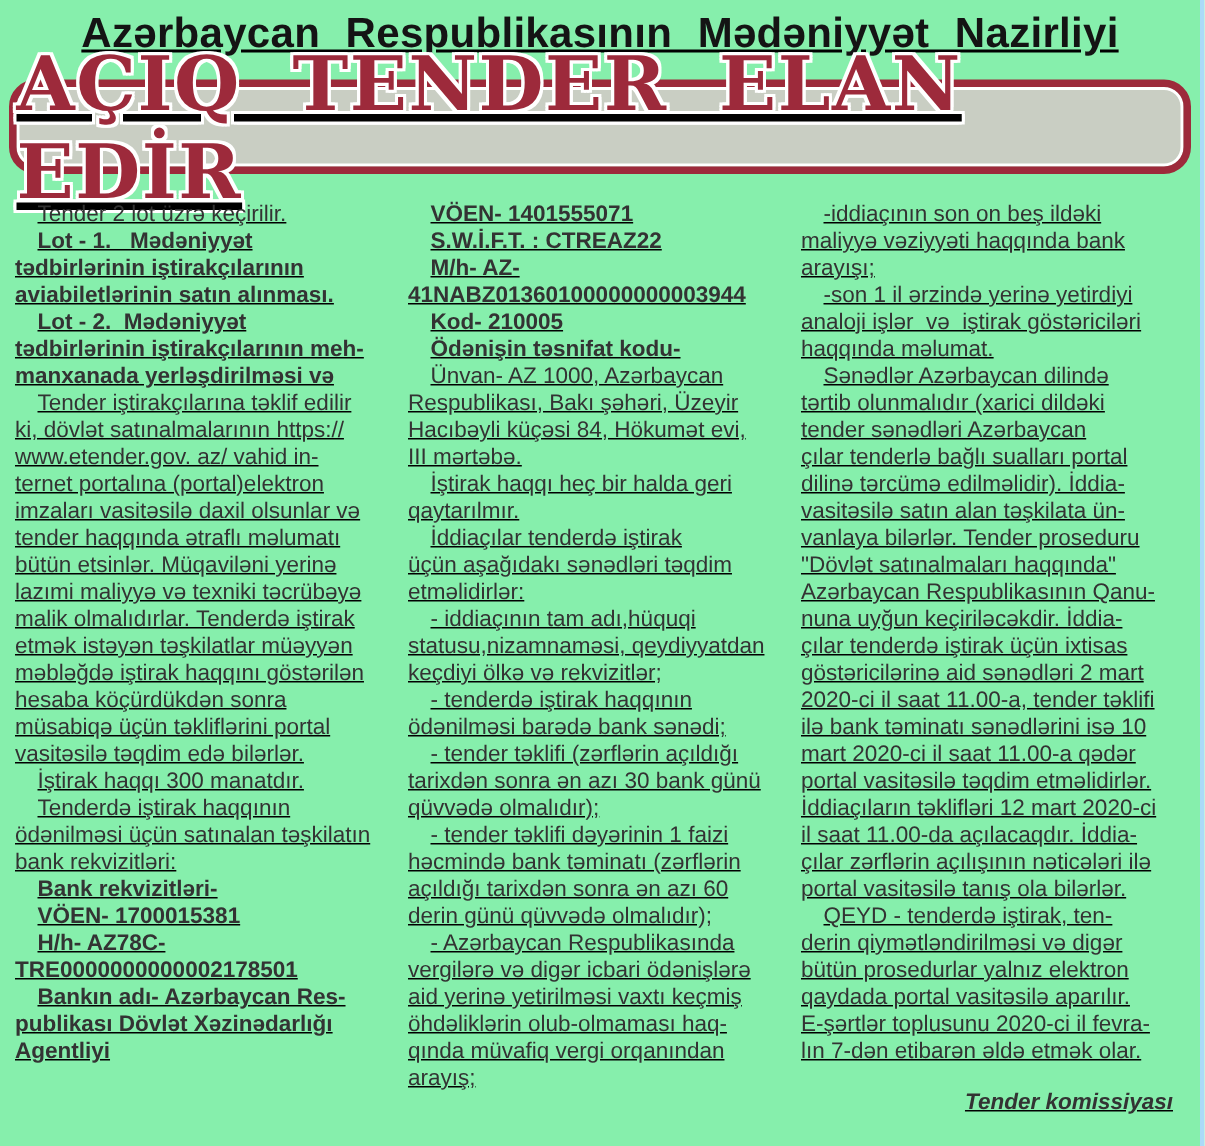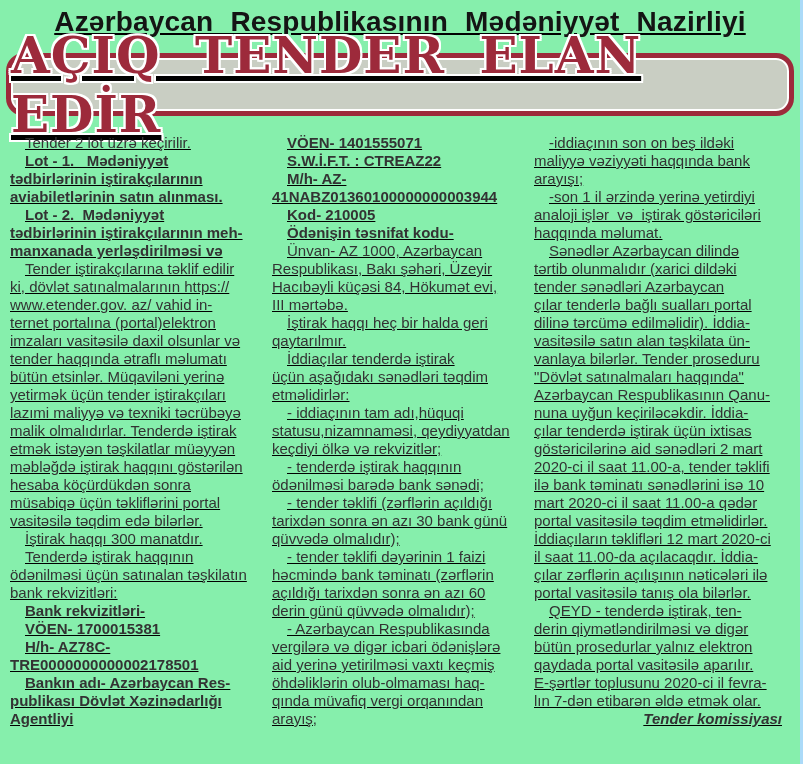--- a/index.html
+++ b/index.html
@@ -53,21 +53,21 @@
     line-height:18px;
     color:#333333;
   }
   .para{margin:0;}
   .para .line{white-space:pre;}
   .para .line:first-child{text-indent:15px;}
   .para.bold{font-weight:bold;}
   .para.italic{font-style:italic;}
   .para.right{text-align:right;}
   .para.right .line:first-child{text-indent:0;}
-  .para.gap{}
+  .para.gap{margin-top:16px;}
   .para.right .line{padding-right:4px;}
 </style>
 </head>
 <body>
 
 <div class="page">
   <div class="title">Azərbaycan Respublikasının Mədəniyyət Nazirliyi</div>
 
   <div class="banner">
     <div class="banner-text">AÇIQ TENDER ELAN EDİR</div>
@@ -89,21 +89,20 @@
           <div class="line">manxanada yerləşdirilməsi və</div>
         </div>
         <div class="para">
           <div class="line">Tender iştirakçılarına təklif edilir</div>
           <div class="line">ki, dövlət satınalmalarının https://</div>
           <div class="line">www.etender.gov. az/ vahid in-</div>
           <div class="line">ternet portalına (portal)elektron</div>
           <div class="line">imzaları vasitəsilə daxil olsunlar və</div>
           <div class="line">tender haqqında ətraflı məlumatı</div>
           <div class="line">bütün etsinlər. Müqaviləni yerinə</div>
-          <div class="line">yetirmək üçün tender iştirakçıları</div>
           <div class="line">lazımi maliyyə və texniki təcrübəyə</div>
           <div class="line">malik olmalıdırlar. Tenderdə iştirak</div>
           <div class="line">etmək istəyən təşkilatlar müəyyən</div>
           <div class="line">məbləğdə iştirak haqqını göstərilən</div>
           <div class="line">hesaba köçürdükdən sonra</div>
           <div class="line">müsabiqə üçün təkliflərini portal</div>
           <div class="line">vasitəsilə təqdim edə bilərlər.</div>
         </div>
         <div class="para">
           <div class="line">İştirak haqqı 300 manatdır.</div>

